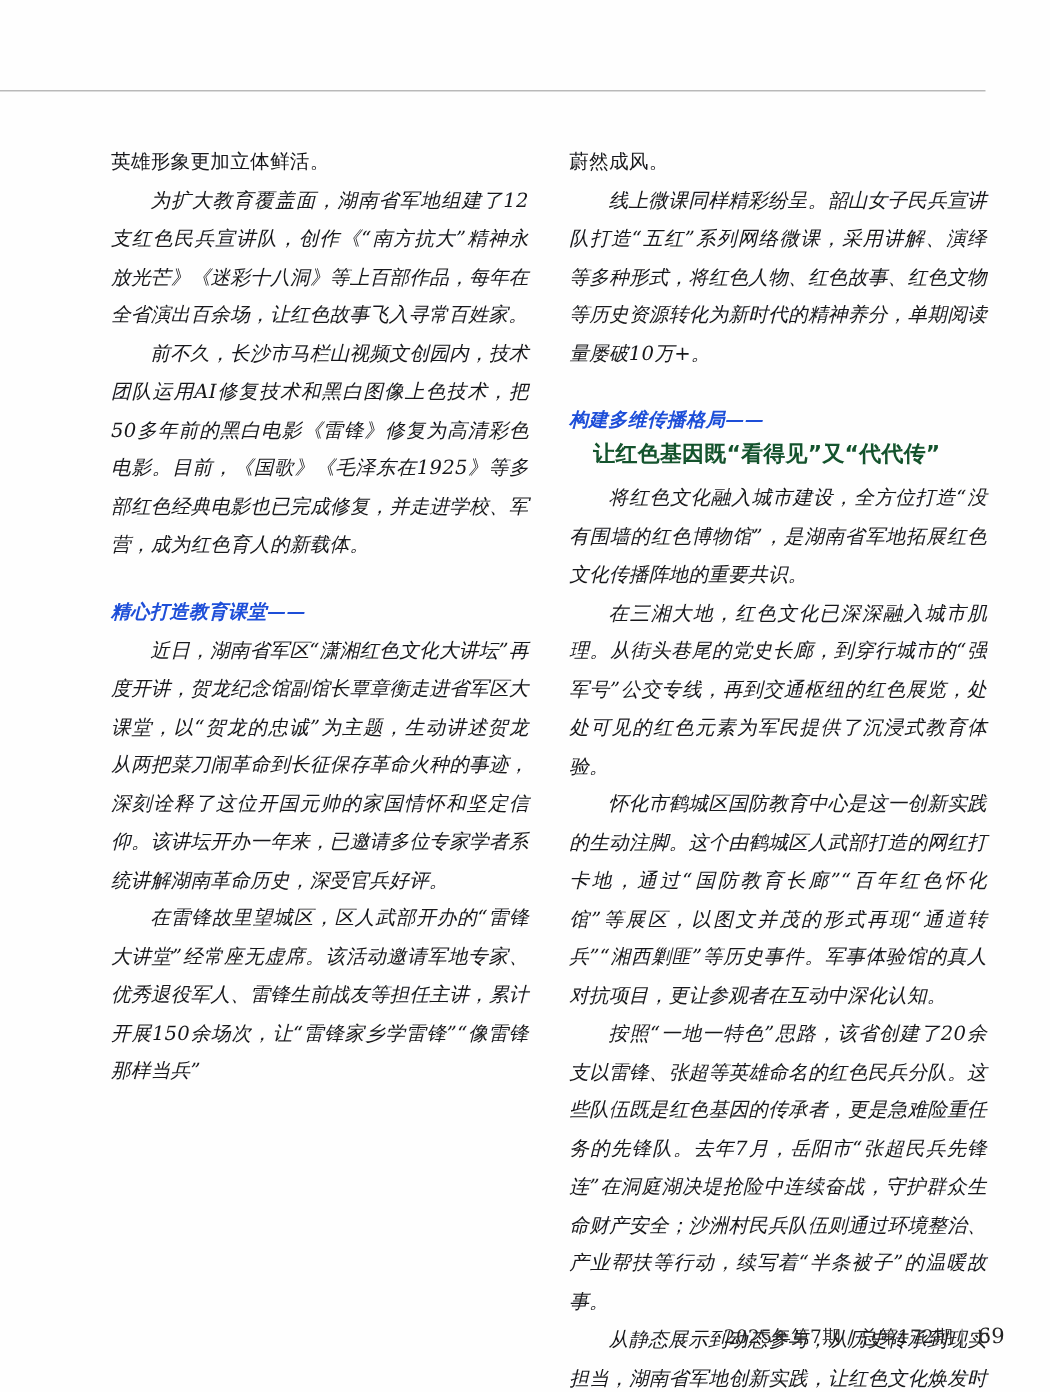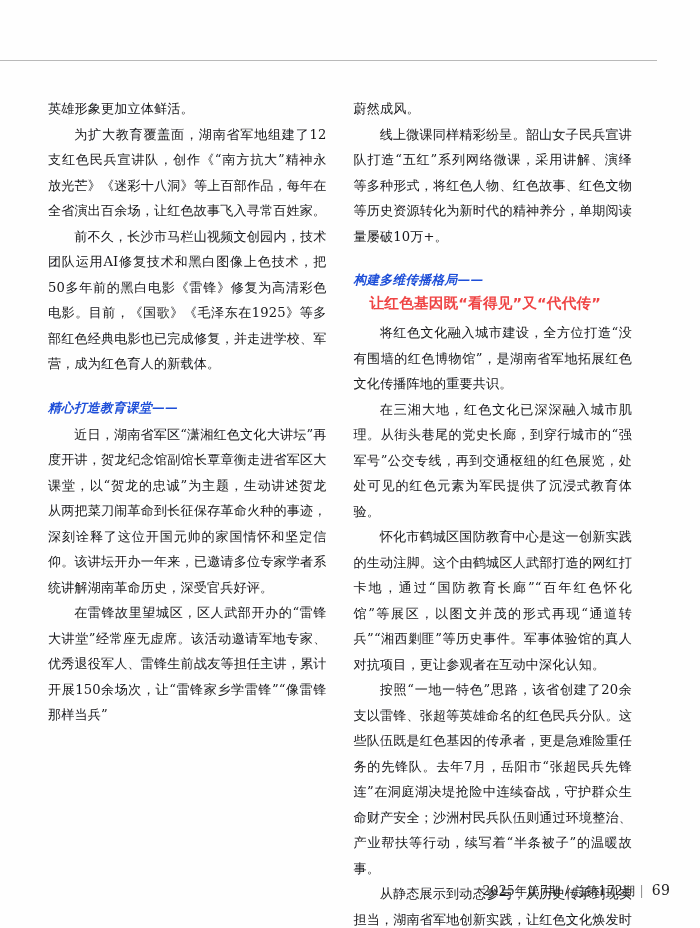--- a/index.html
+++ b/index.html
@@ -29,21 +29,21 @@
     left: 0;
     top: 60px;
     width: 657px;
     height: 1px;
     background: #b9b9b9;
   }
 
   
   .columns {
     position: absolute;
-    left: 48px;
+    left: 74px;
     top: 96px;
     width: 584px;
     height: 752px;
     display: flex;
     gap: 27px;
   }
   .col {
     width: 279px;
     display: flex;
     flex-direction: column;
@@ -52,42 +52,42 @@
   p.para {
     margin: 0 0 0 0;
     font-size: 13.1px;
     line-height: 25.5px;
     text-align: justify;
     text-justify: inter-ideograph;
     letter-spacing: 0.15px;
     color: #17171a;
     font-family: "DejaVu Serif", "Liberation Serif", serif;
   }
-  p.indent { text-indent: 2em; }
+  p.indent { text-indent: 2em; font-style: italic; }
   p.noindent { text-indent: 0; }
 
   
   .section-head {
     margin: 14px 0 4px 0;
   }
   .section-kicker {
     font-size: 12.6px;
     line-height: 21px;
     font-weight: 700;
     font-style: italic;
     color: #1d4ed8;
     letter-spacing: 0.4px;
     font-family: "DejaVu Serif", "Liberation Serif", serif;
     white-space: nowrap;
   }
   .section-title {
     font-size: 14.6px;
     line-height: 26px;
     font-weight: 700;
-    color: #ef4444;
+    color: #14532d;
     text-indent: 1.1em;
     letter-spacing: 0.2px;
     font-family: "DejaVu Sans", "Liberation Sans", sans-serif;
     white-space: nowrap;
   }
   .sp-before { margin-top: 20px; }
   .sp-small  { margin-top: 8px; }
   .folio {
     position: absolute;
     right: 30px;

